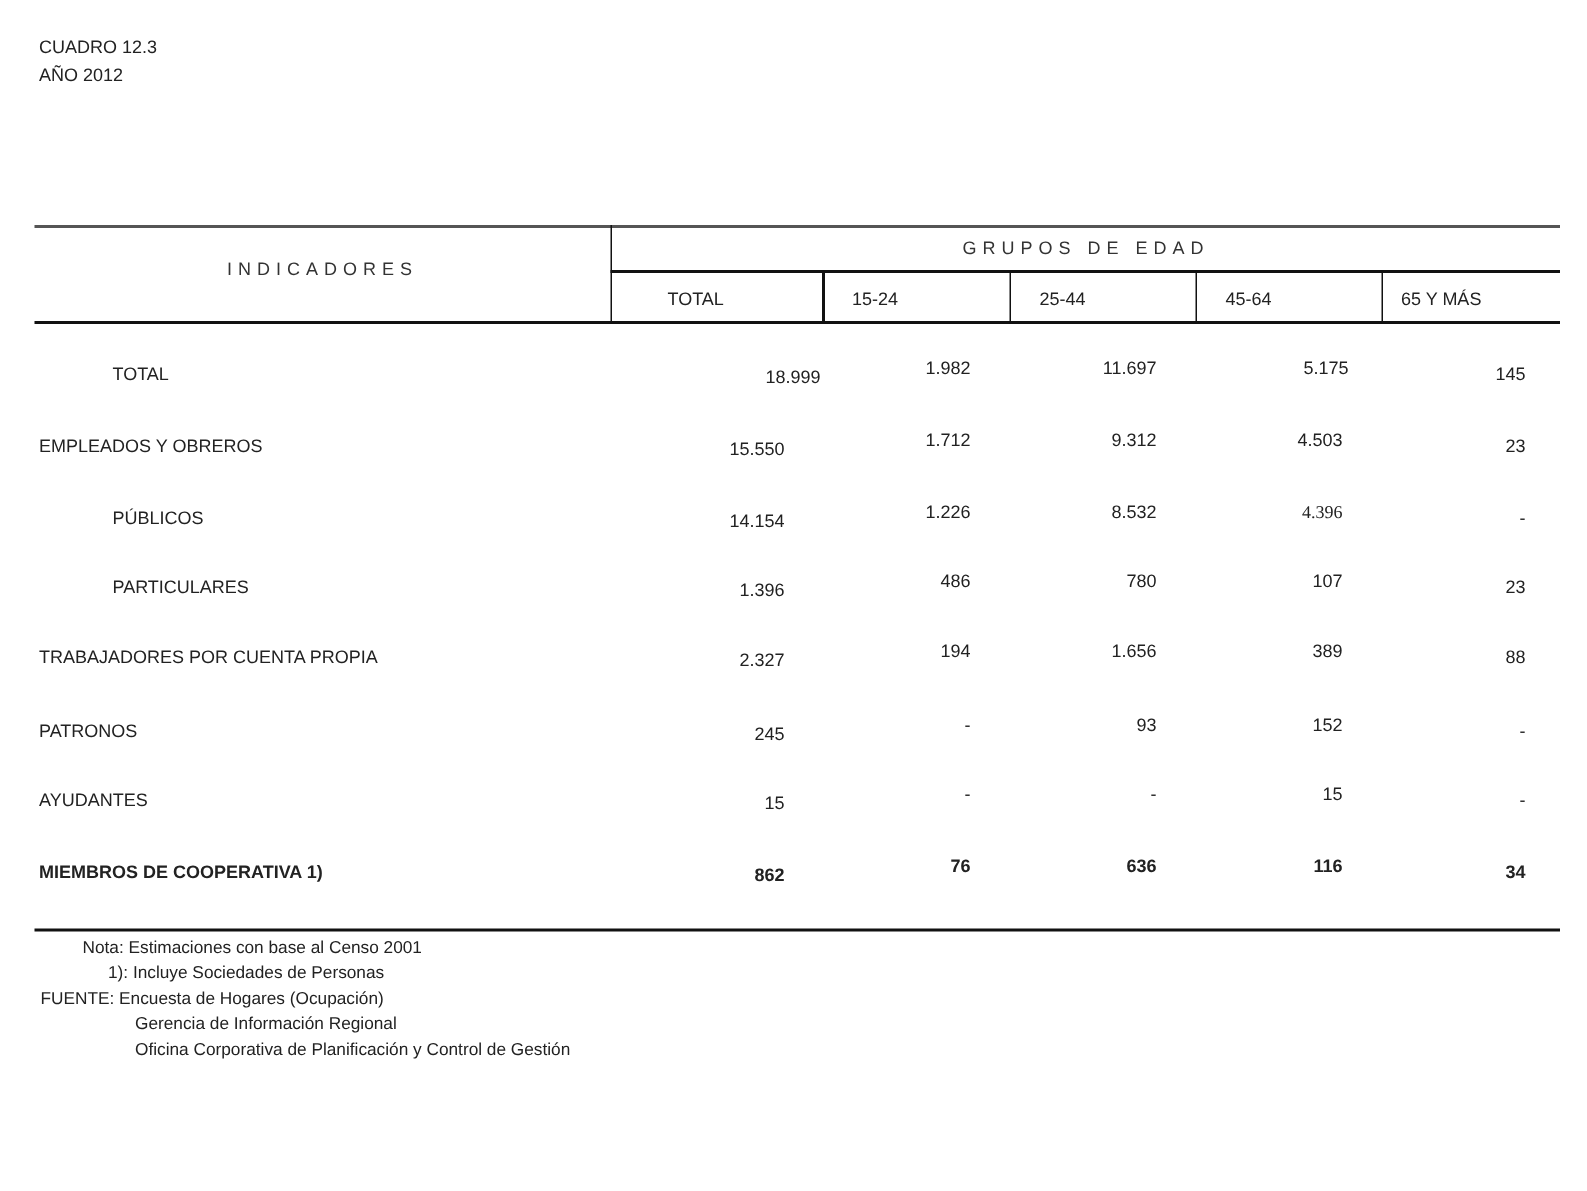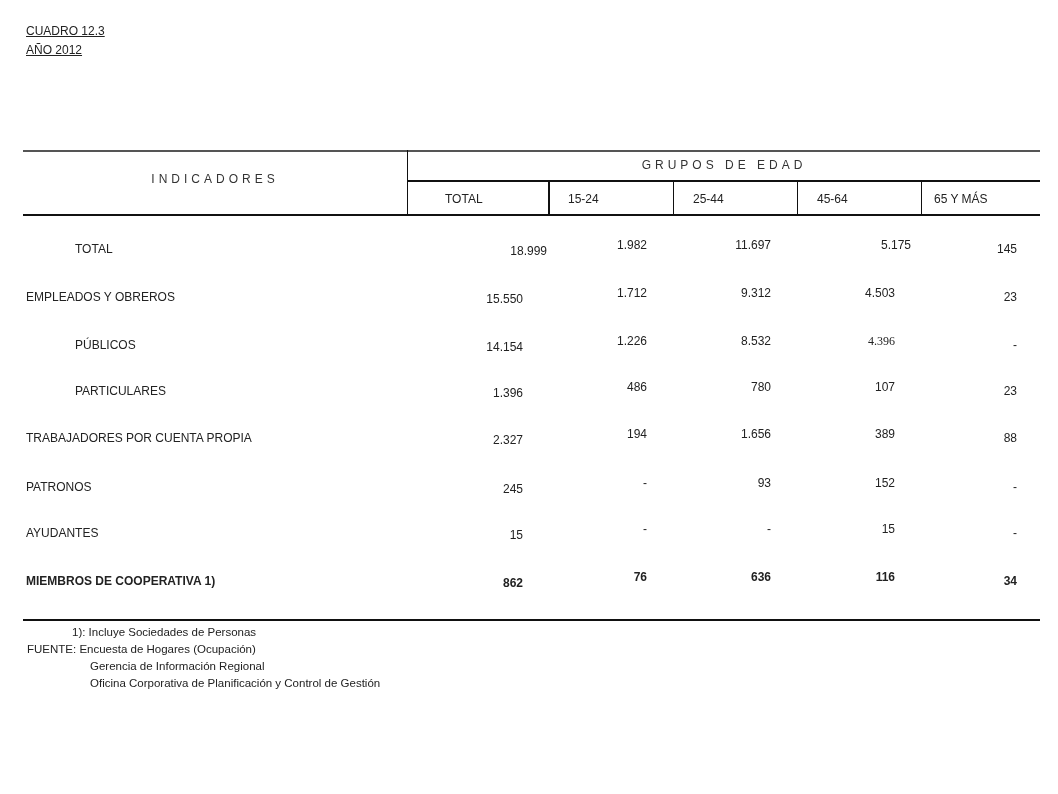--- a/index.html
+++ b/index.html
@@ -1,21 +1,21 @@
 <!DOCTYPE html>
 <html><head>
 <meta charset="utf-8">
 <style>
   html, body { margin: 0; padding: 0; background: #ffffff; }
   body {
     width: 1058px; height: 794px; position: relative; overflow: hidden;
     font-family: "Liberation Sans", sans-serif; color: #222222;
   }
   .title-block { position: absolute; left: 26px; top: 22px; font-size: 12px; line-height: 18.5px; }
-  .title-block div { white-space: nowrap; text-decoration: underline; }
+  .title-block div { white-space: nowrap; }
 
   .table-wrap { position: absolute; left: 23px; top: 150px; width: 1017px; }
   .hline { position: absolute; left: 0; height: 2px; background: #222; }
   .hline.top { top: 0; width: 1017px; background: #555; }
   .hline.sub { top: 30px; left: 384px; width: 633px; height: 2px; background: #111; }
   .hline.hdr { top: 64px; width: 1017px; height: 2px; background: #111; }
   .hline.bottom { top: 469px; width: 1017px; height: 2px; background: #111; }
   .vline { position: absolute; width: 1px; background: #111; }
   .vline.main { left: 384px; top: 0; height: 66px; }
   .vline.c1 { left: 525px; top: 31px; height: 35px; width: 2px; }
@@ -65,21 +65,21 @@
   <div class="colhdr" style="left:670px">25-44</div>
   <div class="colhdr" style="left:794px">45-64</div>
   <div class="colhdr" style="left:911px">65 Y MÁS</div>
 
   <div id="rows">
       <div class="row" style="top: 92px;">
         <span class="label indent">TOTAL</span>
         <span class="cell" style="right: 493px; top: 2px;">18.999</span>
         <span class="cell" style="right: 393px; top: -4px;">1.982</span>
         <span class="cell" style="right: 269px; top: -4px;">11.697</span>
-        <span class="cell" style="right: 129px; top: -4px;">5.175</span>
+        <span class="cell" style="right: 141px; top: -4px;">5.175</span>
         <span class="cell" style="right: 23px; top: 0px;">145</span>
       </div>
       <div class="row" style="top: 140px;">
         <span class="label">EMPLEADOS Y OBREROS</span>
         <span class="cell" style="right: 517px; top: 2px;">15.550</span>
         <span class="cell" style="right: 393px; top: -4px;">1.712</span>
         <span class="cell" style="right: 269px; top: -4px;">9.312</span>
         <span class="cell" style="right: 145px; top: -4px;">4.503</span>
         <span class="cell" style="right: 23px; top: 0px;">23</span>
       </div>
@@ -128,17 +128,18 @@
         <span class="cell" style="right: 517px; top: 2px;">862</span>
         <span class="cell" style="right: 393px; top: -4px;">76</span>
         <span class="cell" style="right: 269px; top: -4px;">636</span>
         <span class="cell" style="right: 145px; top: -4px;">116</span>
         <span class="cell" style="right: 23px; top: 0px;">34</span>
       </div>
     </div>
 </div>
 
 <div class="notes">
+  <div style="padding-left:28px">Nota: Estimaciones con base al Censo 2001</div>
   <div style="padding-left:45px">1): Incluye Sociedades de Personas</div>
   <div>FUENTE: Encuesta de Hogares (Ocupación)</div>
   <div style="padding-left:63px">Gerencia de Información Regional</div>
   <div style="padding-left:63px">Oficina Corporativa de Planificación y Control de Gestión</div>
 </div>
 
 </body></html>

